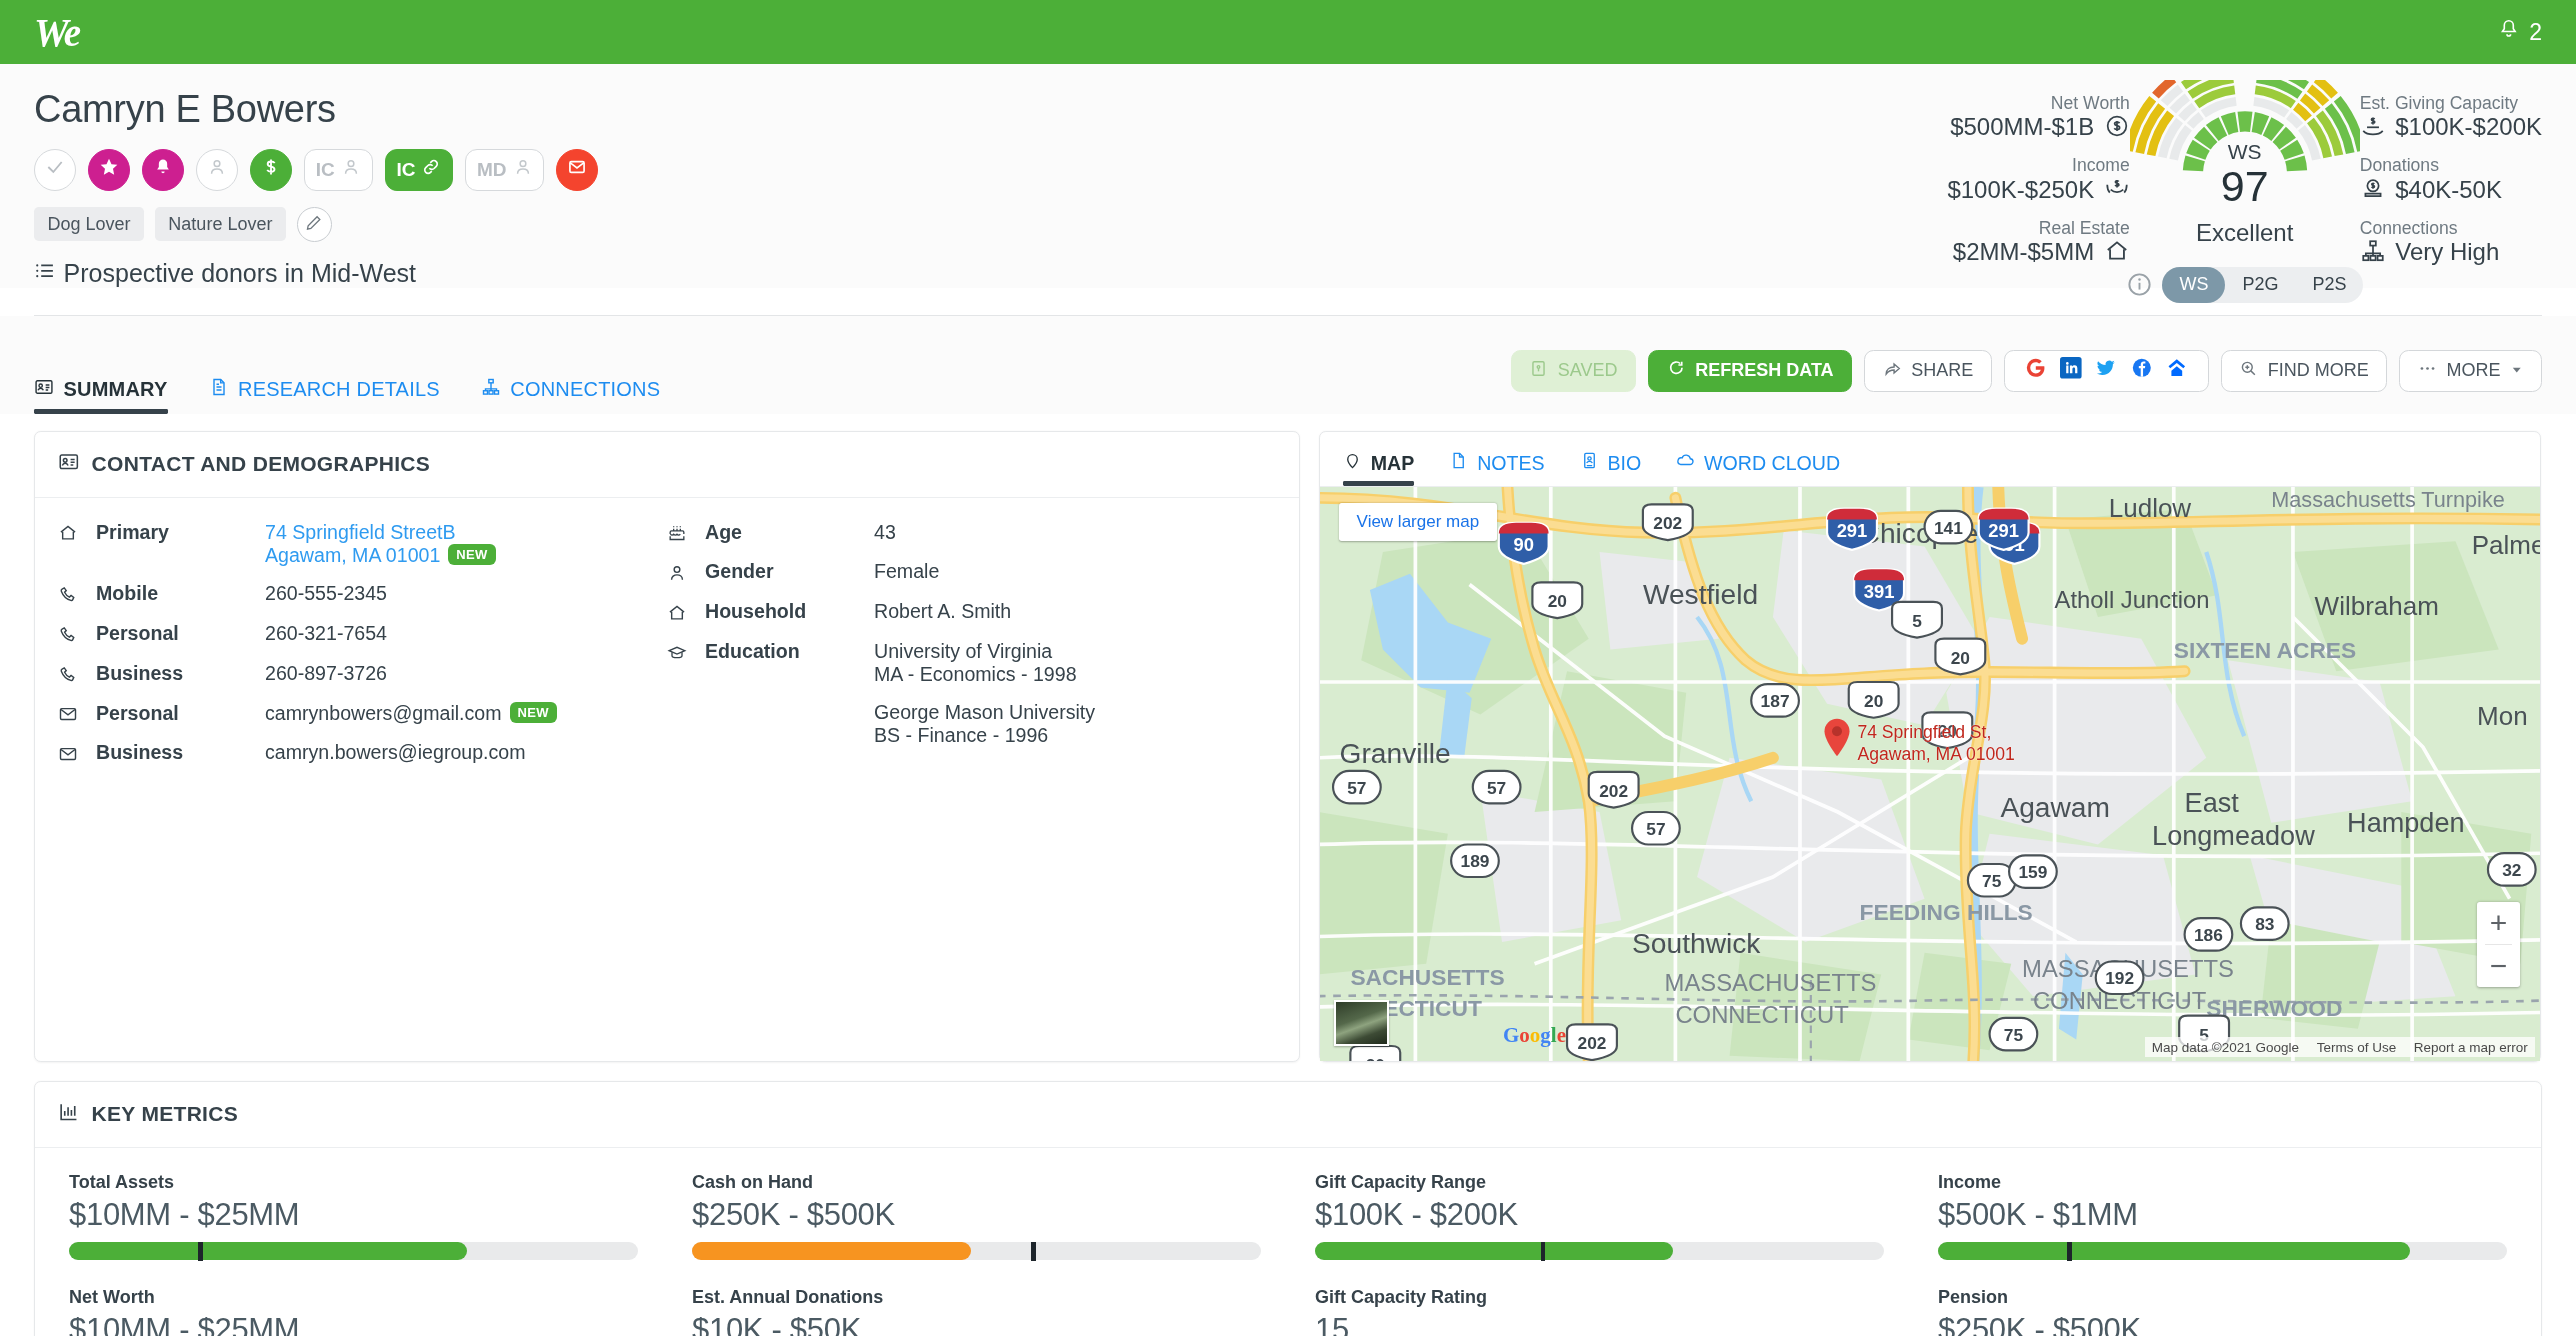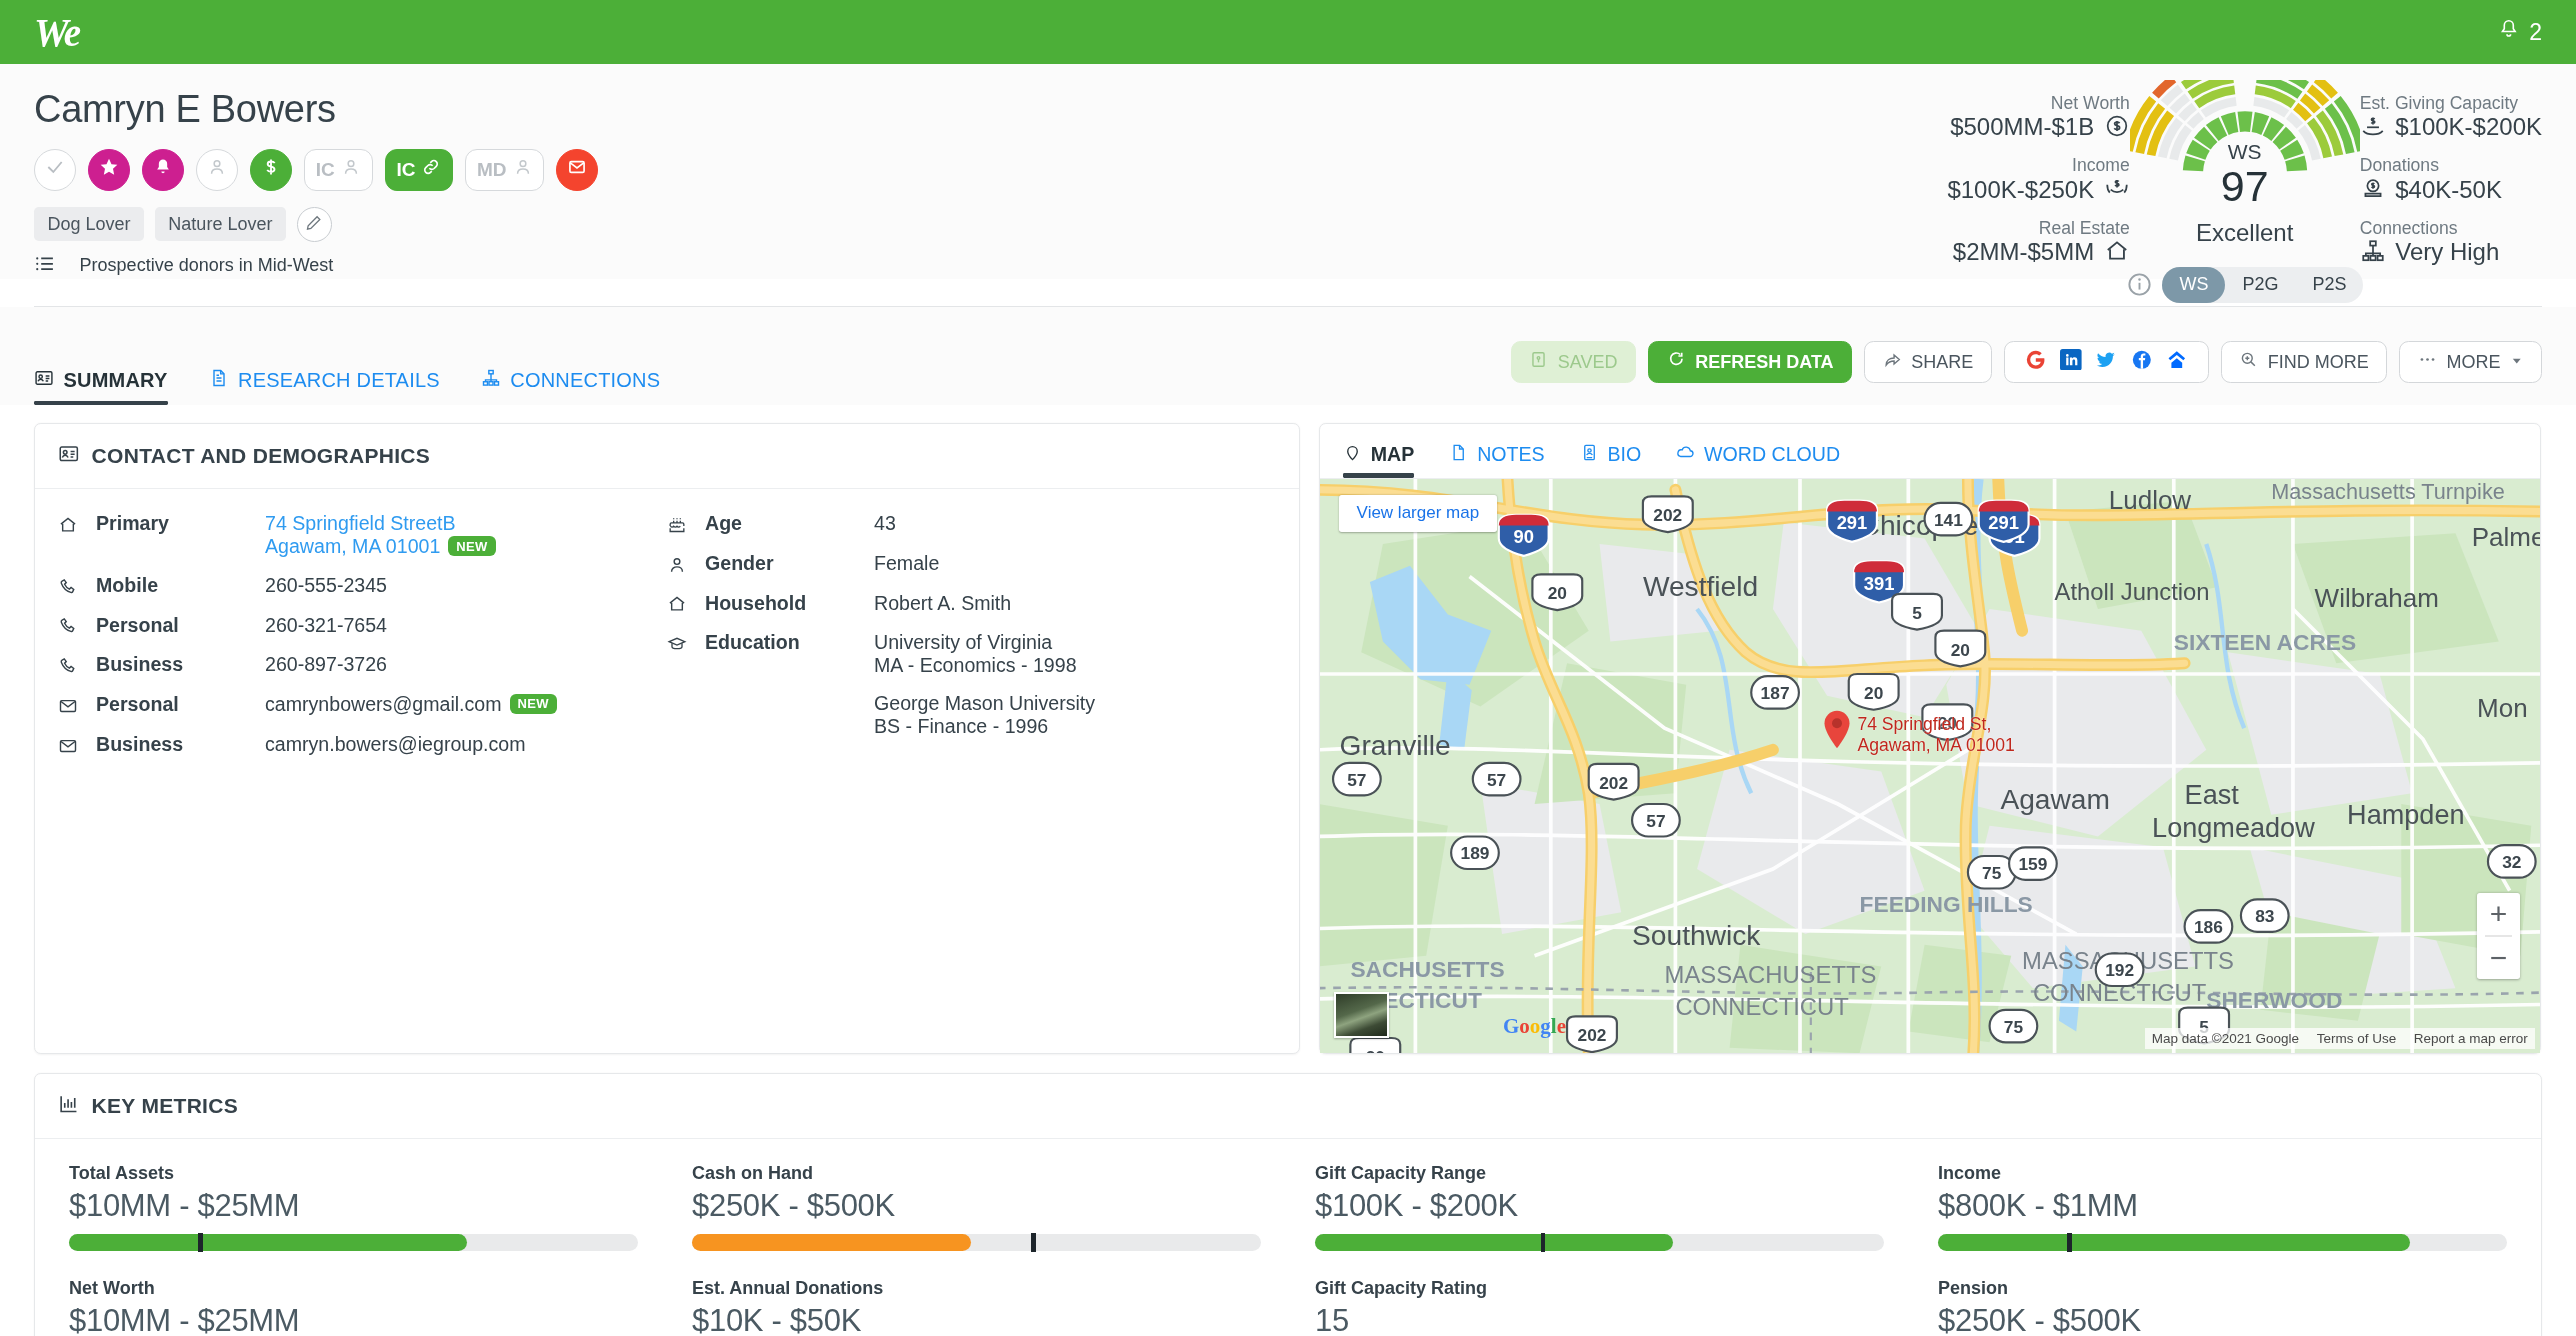--- a/index.html
+++ b/index.html
@@ -39,21 +39,21 @@
   .badge.red     { background:#f4442e; border-color:#f4442e; color:#fff; }
   .badge.pill    { border-radius:12px; }
 
   .tags { display:flex; align-items:center; gap:10.8px; margin-top:16px; }
   .tag { background:#ebecee; color:#4a555e; font-size:18px;
          padding:6.8px 13.5px; border-radius:4.7px; }
   .tag-edit { width:35px; height:35px; border-radius:676px; border:1.4px solid #c9cdd1;
               display:flex; align-items:center; justify-content:center; background:#fff; }
   .tag-edit svg { width:17.6px; height:17.6px; }
 
-  .listline { display:flex; align-items:center; gap:24px; margin-top:11px; font-size:18px; color:#36424a; }
+  .listline { display:flex; align-items:center; gap:8px; margin-top:17px; font-size:25px; color:#36424a; }
   .listline svg { width:21.6px; height:21.6px; }
 
   
   .score-widget {
     position:absolute; right:34px; top:16px;
     display:flex; align-items:flex-start;
   }
   .score-col { display:flex; flex-direction:column; gap:15px; padding-top:13.5px; }
   .score-col.left  { align-items:flex-end;   text-align:right; }
   .score-col.right { align-items:flex-start; text-align:left; }
@@ -919,21 +919,21 @@
         <div class="metric">
           <div class="m-label">Gift Capacity Range</div>
           <div class="m-value">$100K - $200K</div>
           <div class="m-bar">
             <div class="m-fill" style="width: 63%; background: rgb(76, 175, 56);"></div>
             <div class="m-tick" style="left: calc(40% - 2px);"></div>
           </div>
         </div>
         <div class="metric">
           <div class="m-label">Income</div>
-          <div class="m-value">$800K - $1MM</div>
+          <div class="m-value">$500K - $1MM</div>
           <div class="m-bar">
             <div class="m-fill" style="width: 83%; background: rgb(76, 175, 56);"></div>
             <div class="m-tick" style="left: calc(23% - 2px);"></div>
           </div>
         </div>
         <div class="metric">
           <div class="m-label">Net Worth</div>
           <div class="m-value">$10MM - $25MM</div>
         </div>
         <div class="metric">

